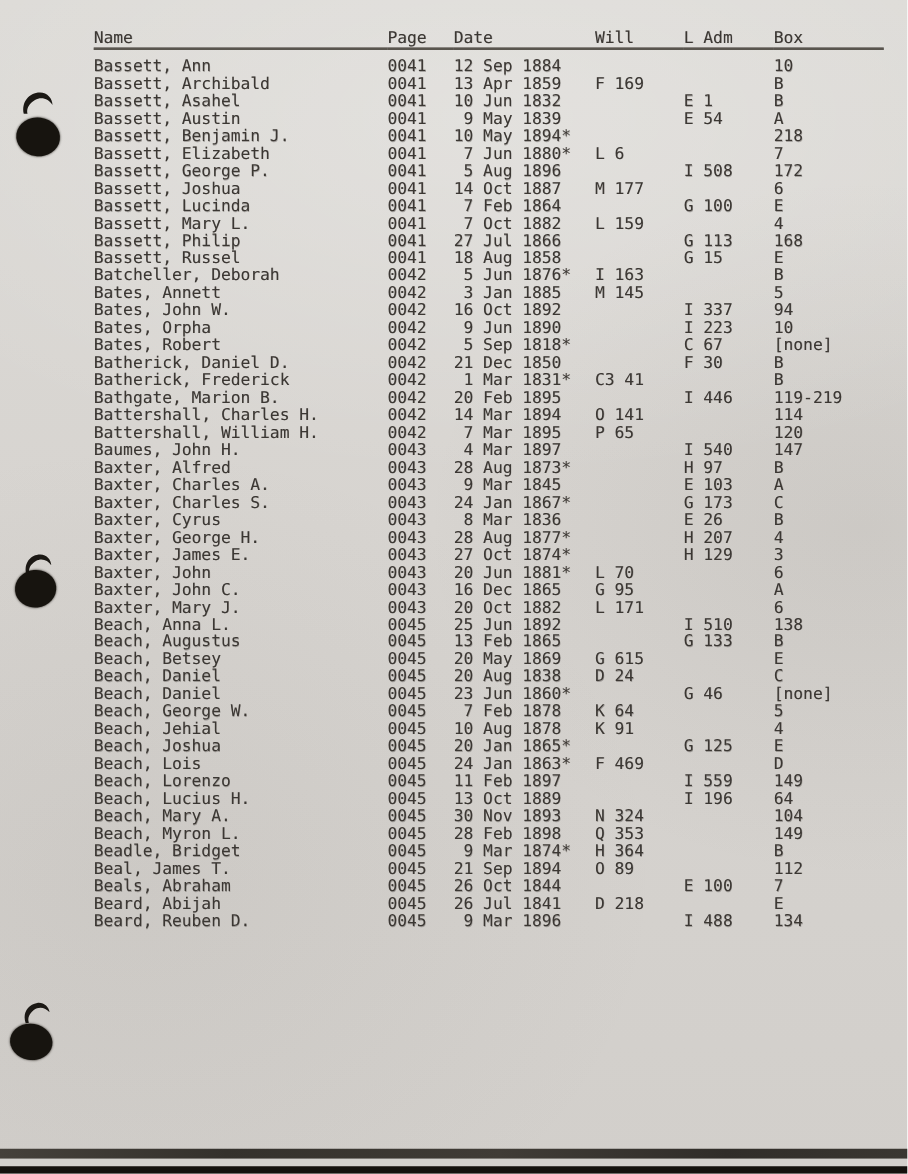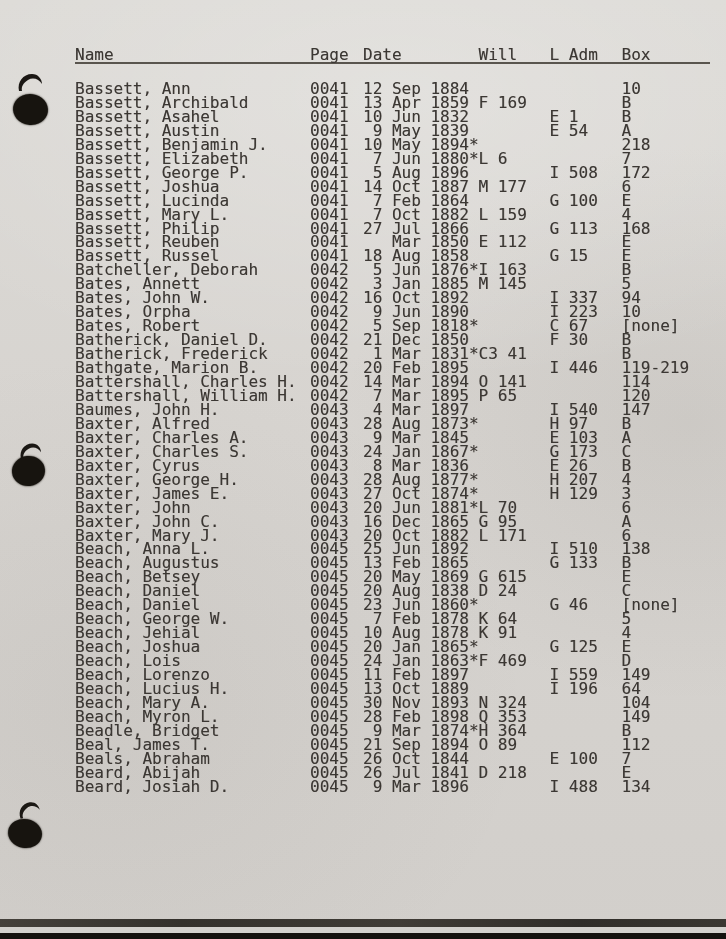--- a/index.html
+++ b/index.html
@@ -23,44 +23,43 @@
   
   .content {
     position: absolute;
     left: 75px;
     top: 24px;
   }
   table.index {
     border-collapse: collapse;
     table-layout: fixed;
     color: #3b3733;
-    font-size: 16px;
+    font-size: 13px;
     text-shadow: 0.3px 0.3px 0 rgba(59,55,51,0.35);
-    margin-top: 24px;
   }
   table.index th, table.index td {
     padding: 0;
     text-align: left;
     font-weight: normal;
     white-space: pre;
     vertical-align: top;
   }
   col.c-name { width: 235px; }
   col.c-page { width: 53px;  }
   col.c-date { width: 113px; }
   col.c-will { width: 71px;  }
   col.c-adm  { width: 72px;  }
   col.c-box  { width: 88px;  }
   thead th {
     padding-bottom: 9px;
     border-bottom: 2px solid rgba(78,73,66,0.72);
     line-height: 14px;
   }
   tbody td { line-height: 13.95px; }
-  tbody tr:first-child td { padding-top: 18px; }
+  tbody tr:first-child td { padding-top: 7px; }
   
   .punch { position: absolute; left: 0; top: 0; }
   .punch .hole {
     position: absolute;
     background: #17140f;
     border-radius: 50%;
     box-shadow: 0 0 1.5px 0.5px rgba(23,20,15,0.55);
   }
   .punch .crescent { position: absolute; }
   
@@ -212,28 +211,20 @@
   </tr>
           <tr>
     <td>Bassett, Philip</td>
     <td>0041</td>
     <td>27 Jul 1866</td>
     <td></td>
     <td>G 113</td>
     <td>168</td>
   </tr>
           <tr>
-    <td>Bassett, Reuben</td>
-    <td>0041</td>
-    <td>   Mar 1850</td>
-    <td>E 112</td>
-    <td></td>
-    <td>E</td>
-  </tr>
-          <tr>
     <td>Bassett, Russel</td>
     <td>0041</td>
     <td>18 Aug 1858</td>
     <td></td>
     <td>G 15</td>
     <td>E</td>
   </tr>
           <tr>
     <td>Batcheller, Deborah</td>
     <td>0042</td>
@@ -524,21 +515,21 @@
   </tr>
           <tr>
     <td>Beard, Abijah</td>
     <td>0045</td>
     <td>26 Jul 1841</td>
     <td>D 218</td>
     <td></td>
     <td>E</td>
   </tr>
           <tr>
-    <td>Beard, Josiah D.</td>
+    <td>Beard, Reuben D.</td>
     <td>0045</td>
     <td> 9 Mar 1896</td>
     <td></td>
     <td>I 488</td>
     <td>134</td>
   </tr>
         </tbody>
     </table>
   </div>
 

